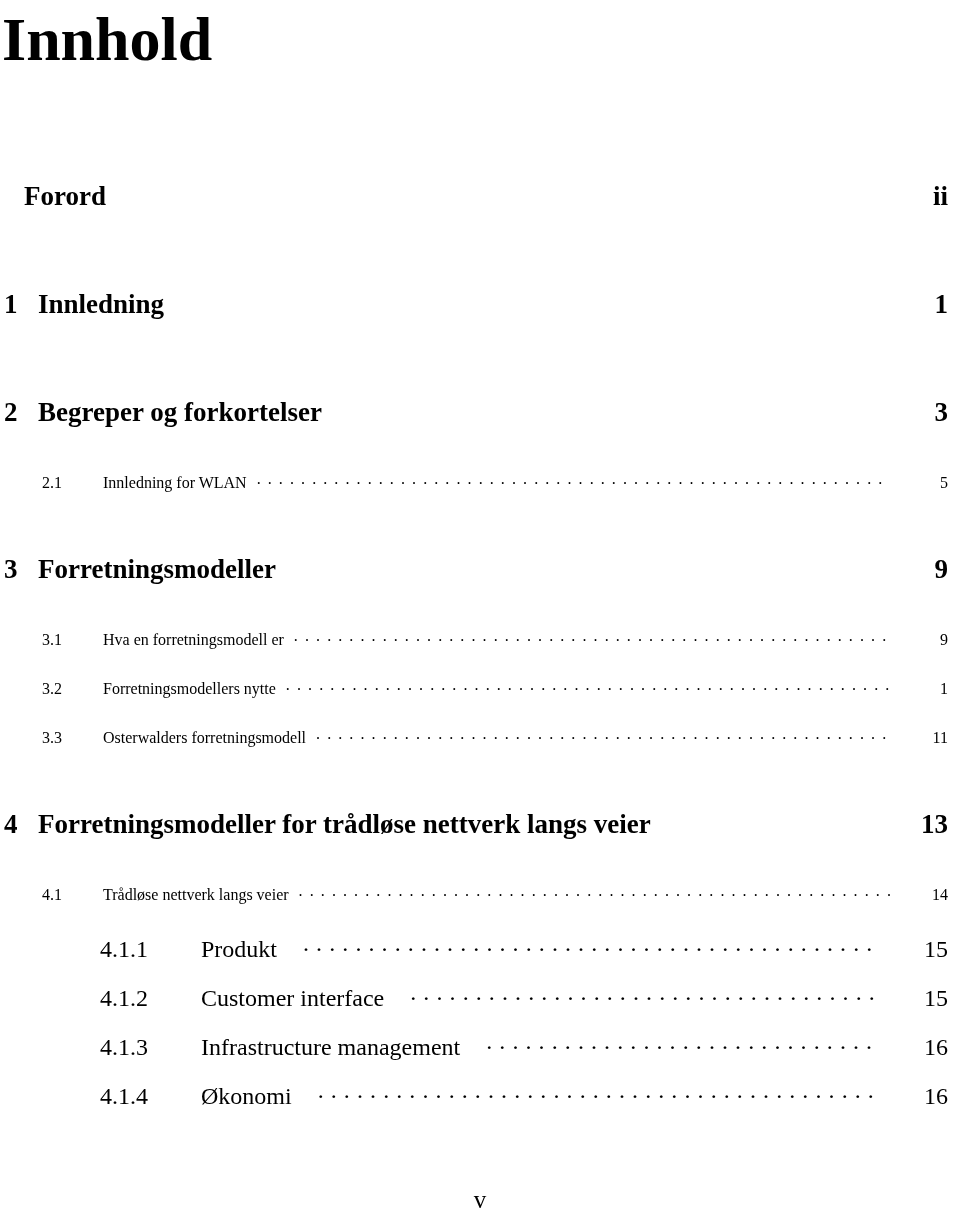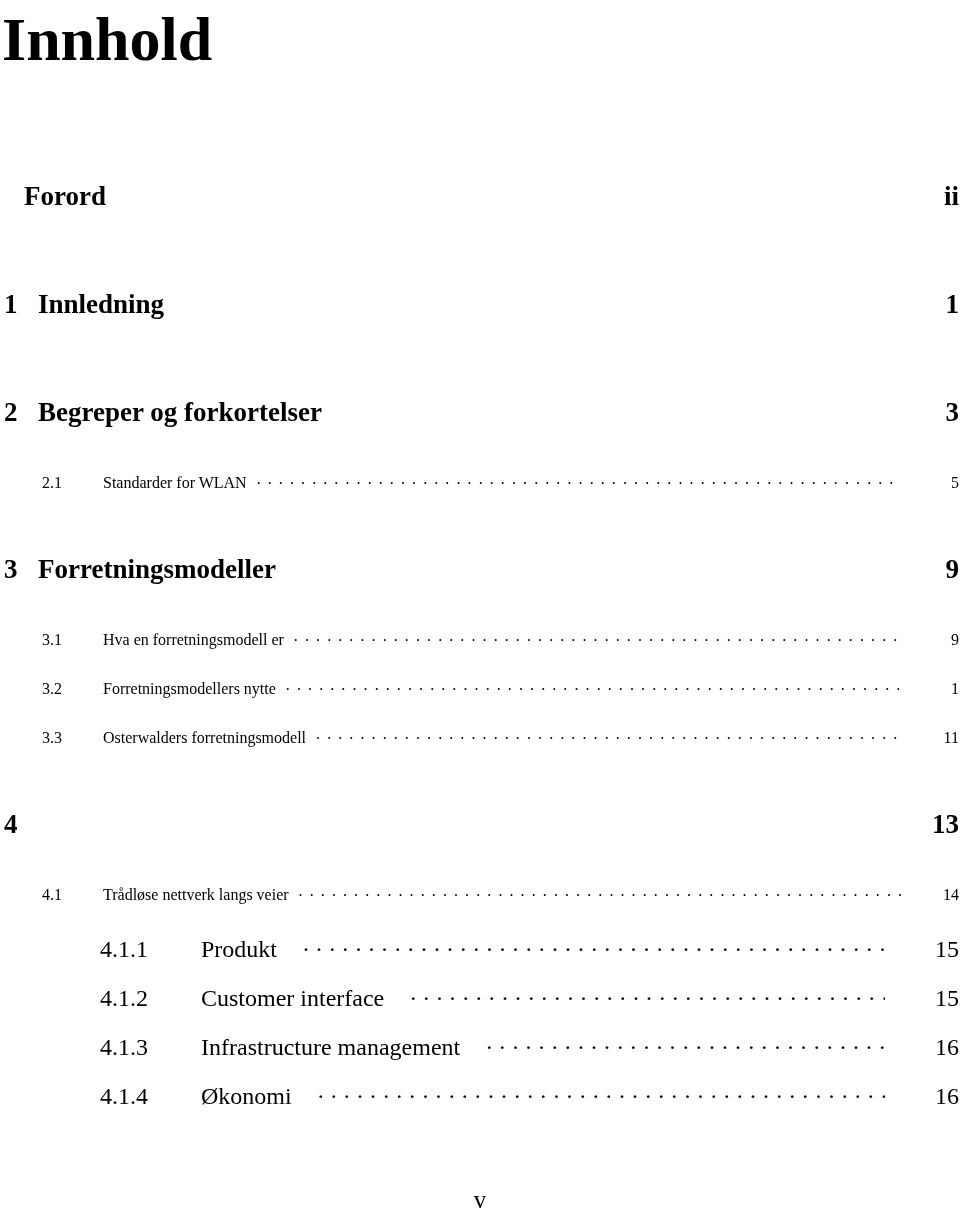--- a/index.html
+++ b/index.html
@@ -88,21 +88,21 @@
     color: #000;
     position: absolute;
     left: 0;
     bottom: 0;
   }
 
   .pageno {
     flex: 0 0 auto;
     width: 52px;
     text-align: right;
-    padding-right: 1px;
+    padding-right: 12px;
   }
 
   
   .gap-before { margin-top: 30px; }
 
   
   .folio {
     position: absolute;
     left: 0;
     top: 1186px;
@@ -133,21 +133,21 @@
         <span class="pageno">1</span>
       </div>
       <div class="toc-entry lvl-chap gap-before">
         <span class="num">2</span>
         <span class="label">Begreper og forkortelser</span>
         <span class="leader"></span>
         <span class="pageno">3</span>
       </div>
       <div class="toc-entry lvl-sec">
         <span class="num">2.1</span>
-        <span class="label">Standarder for WLAN</span>
+        <span class="label">Innledning for WLAN</span>
         <span class="leader">
           <span class="dots">.........................................................................................</span>
         </span>
         <span class="pageno">5</span>
       </div>
       <div class="toc-entry lvl-chap gap-before">
         <span class="num">3</span>
         <span class="label">Forretningsmodeller</span>
         <span class="leader"></span>
         <span class="pageno">9</span>
@@ -171,20 +171,21 @@
       <div class="toc-entry lvl-sec">
         <span class="num">3.3</span>
         <span class="label">Osterwalders forretningsmodell</span>
         <span class="leader">
           <span class="dots">.........................................................................................</span>
         </span>
         <span class="pageno">11</span>
       </div>
       <div class="toc-entry lvl-chap gap-before">
         <span class="num">4</span>
+        <span class="label">Forretningsmodeller for trådløse nettverk langs veier</span>
         <span class="leader"></span>
         <span class="pageno">13</span>
       </div>
       <div class="toc-entry lvl-sec">
         <span class="num">4.1</span>
         <span class="label">Trådløse nettverk langs veier</span>
         <span class="leader">
           <span class="dots">.........................................................................................</span>
         </span>
         <span class="pageno">14</span>

